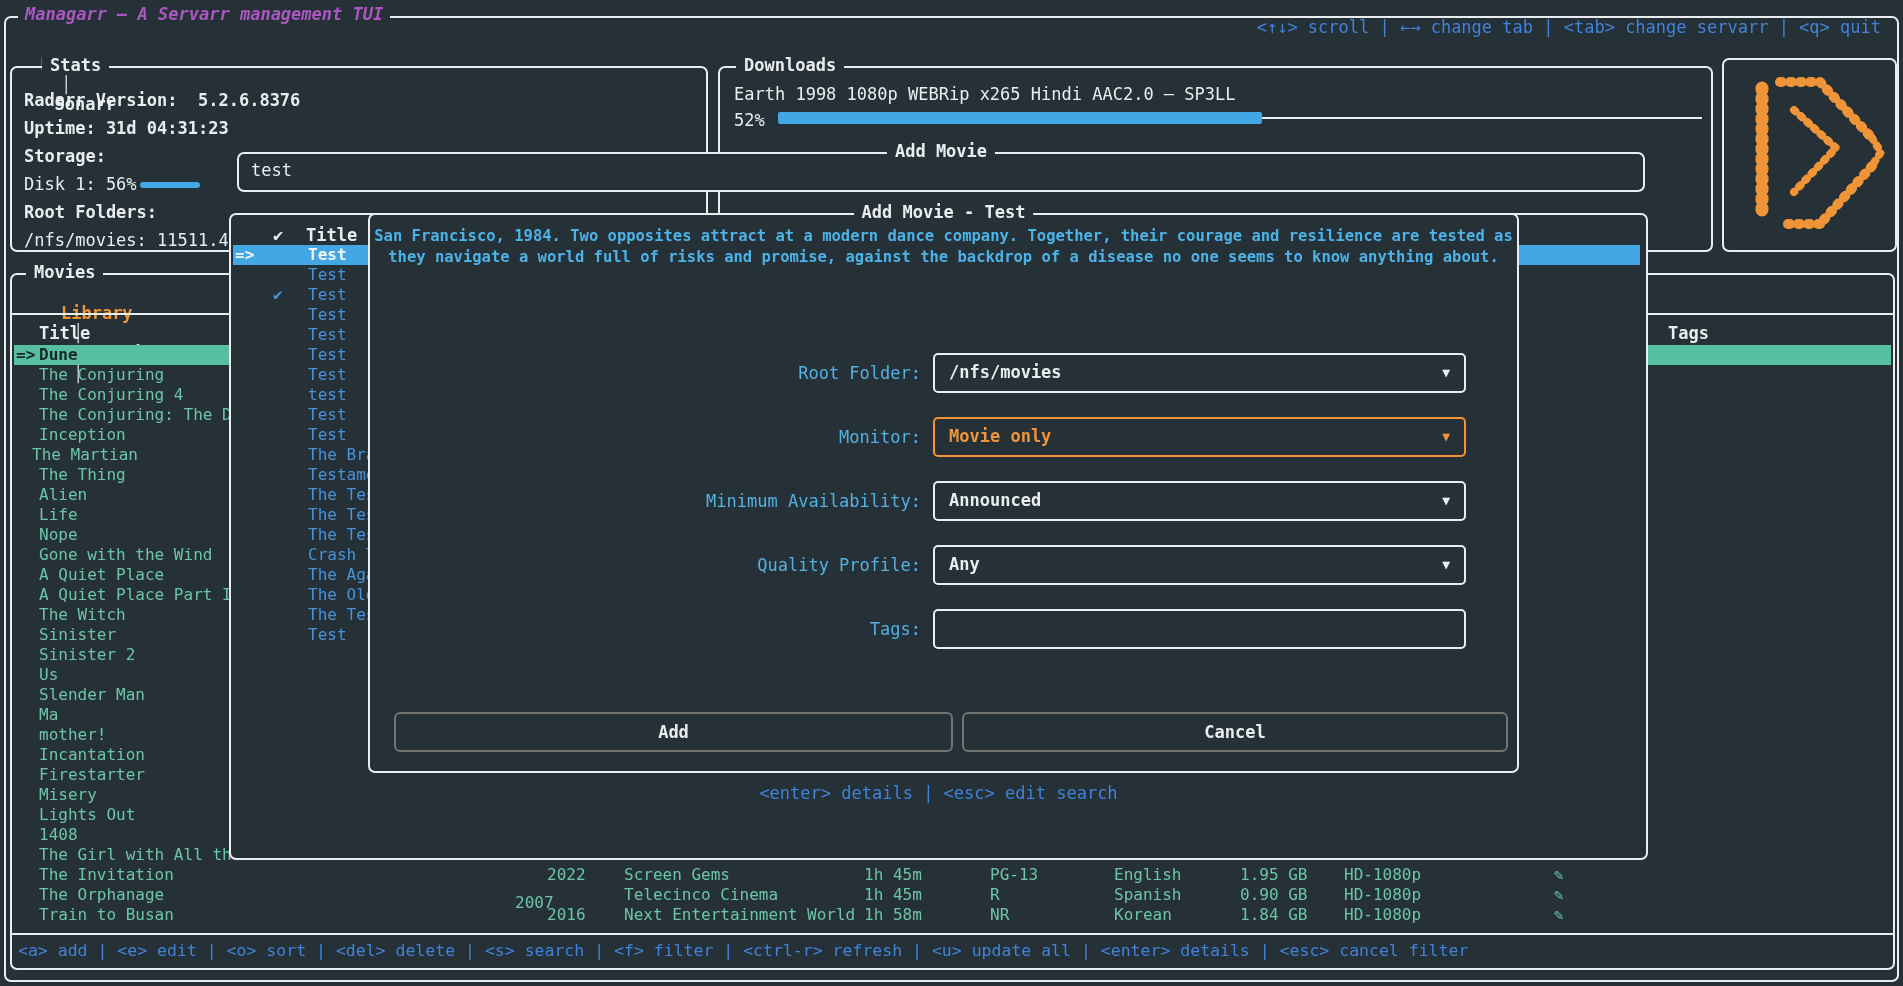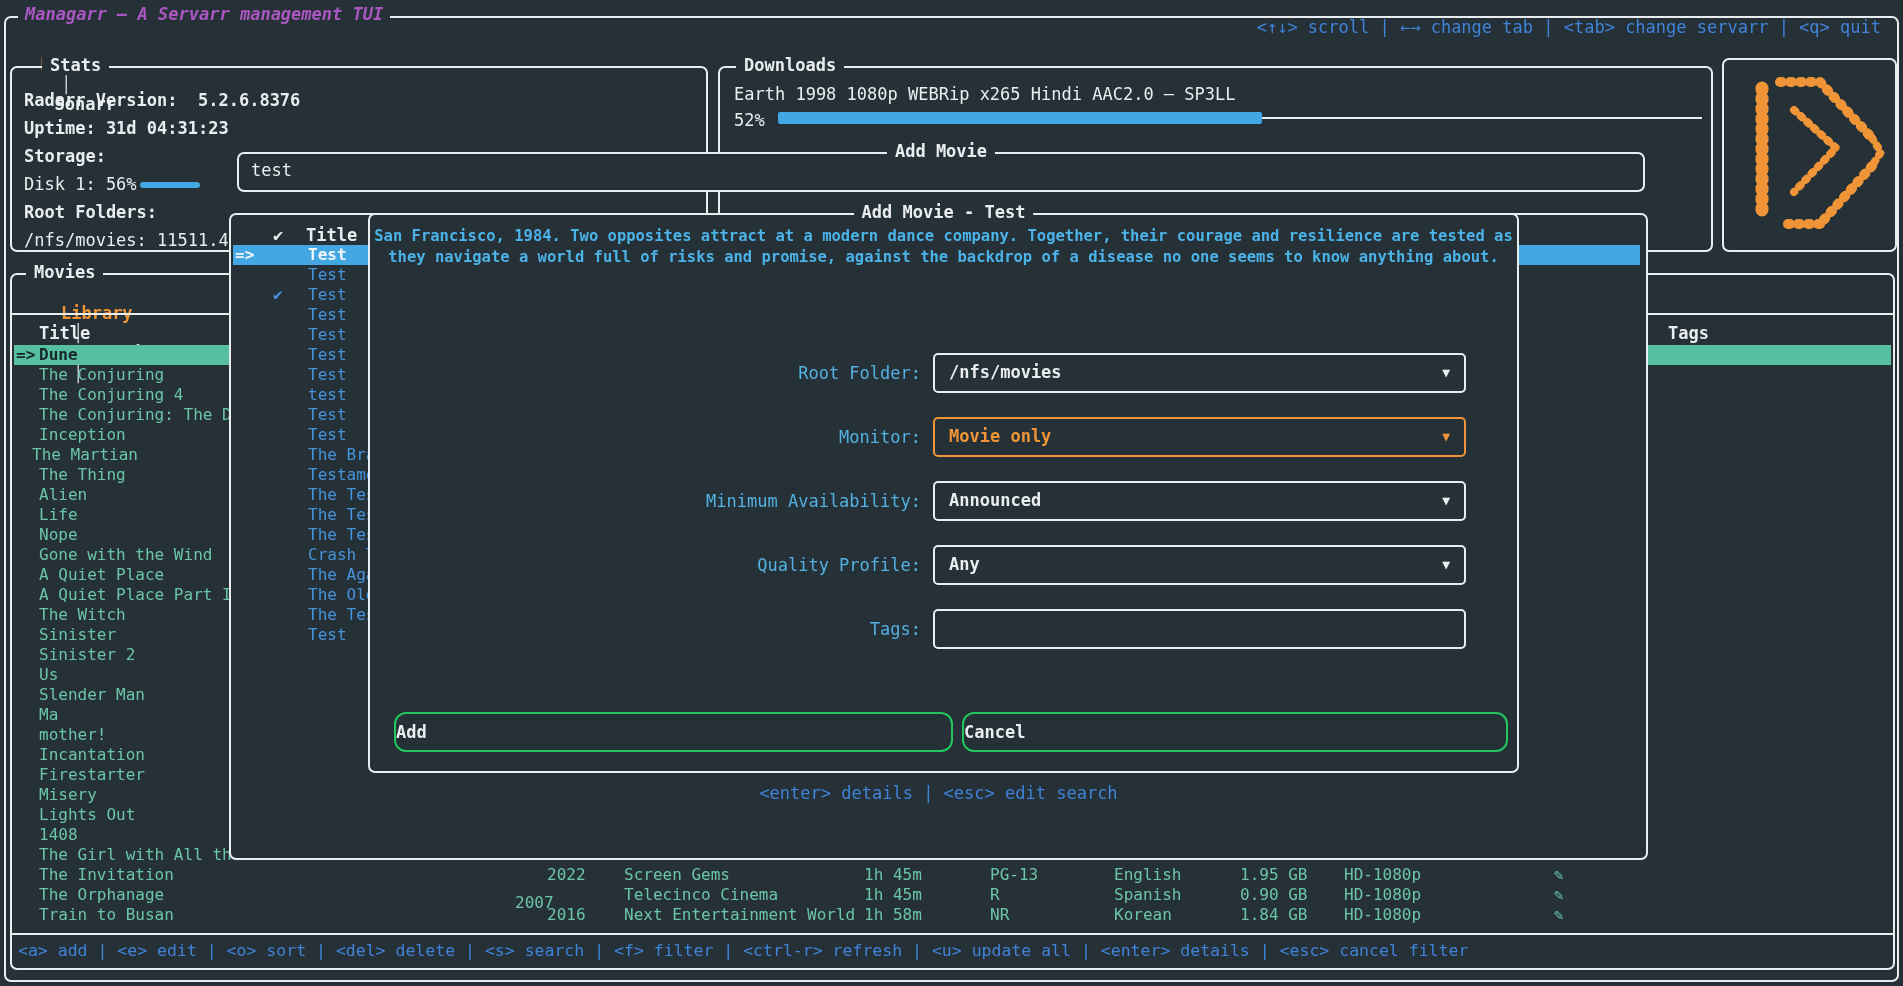--- a/index.html
+++ b/index.html
@@ -26,22 +26,22 @@
   .rrow.sel{background:#42a7e3;}
   .rrow.sel .cell{color:#f2f6f8;font-weight:bold;}
   .hr{position:absolute;height:2px;background:#e9edef;}
   .field{position:relative;height:40px;margin-bottom:24px;}
   .flabel{position:absolute;left:0;top:10px;width:551px;text-align:right;color:#53b1e2;white-space:pre;}
   .fbox{position:absolute;left:563px;top:0;width:529px;height:36px;border:2px solid #e9edef;border-radius:5px;}
   .fbox .fval{position:absolute;left:14px;top:7px;font-weight:bold;color:#e9edef;white-space:pre;}
   .fbox .farrow{position:absolute;right:14px;top:10px;font-size:13px;color:#e9edef;}
   .fbox.focus{border-color:#ef9537;}
   .fbox.focus .fval,.fbox.focus .farrow{color:#ef9537;}
-  .btn{position:absolute;height:36px;border:2px solid #22c55e;border-radius:12px;
-       line-height:36px;font-weight:bold;color:#e9edef;}
+  .btn{position:absolute;height:36px;border:2px solid #737373;border-radius:6px;
+       text-align:center;line-height:36px;font-weight:bold;color:#e9edef;}
   .gauge{position:absolute;background:#42a7e3;border-radius:3px;}
 </style>
 </head>
 <body>
 
 <div class="panel" style="left:4px;top:16px;width:1891px;height:962px;"></div>
 
 <div class="abs" style="left:18px;top:4px;background:#253137;padding:0 7px;color:#ab57c2;font-weight:bold;font-style:italic;white-space:pre;">Managarr — A Servarr management TUI</div>
 
 <div class="abs hintblue" style="top:17px;right:22px;">&lt;↑↓&gt; scroll | ←→ change tab | &lt;tab&gt; change servarr | &lt;q&gt; quit</div>

